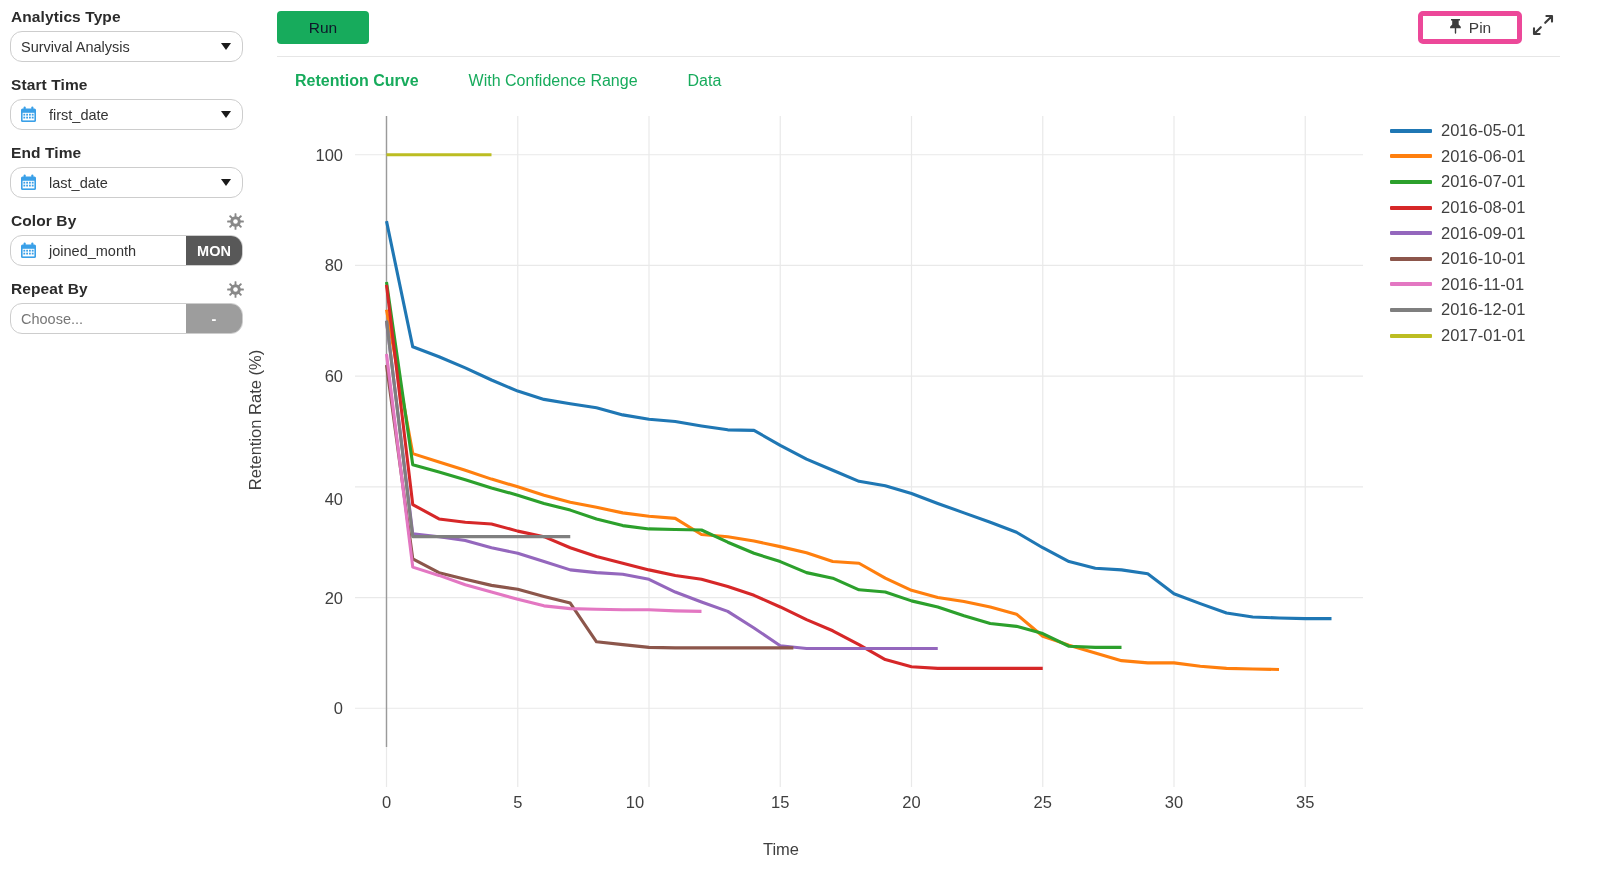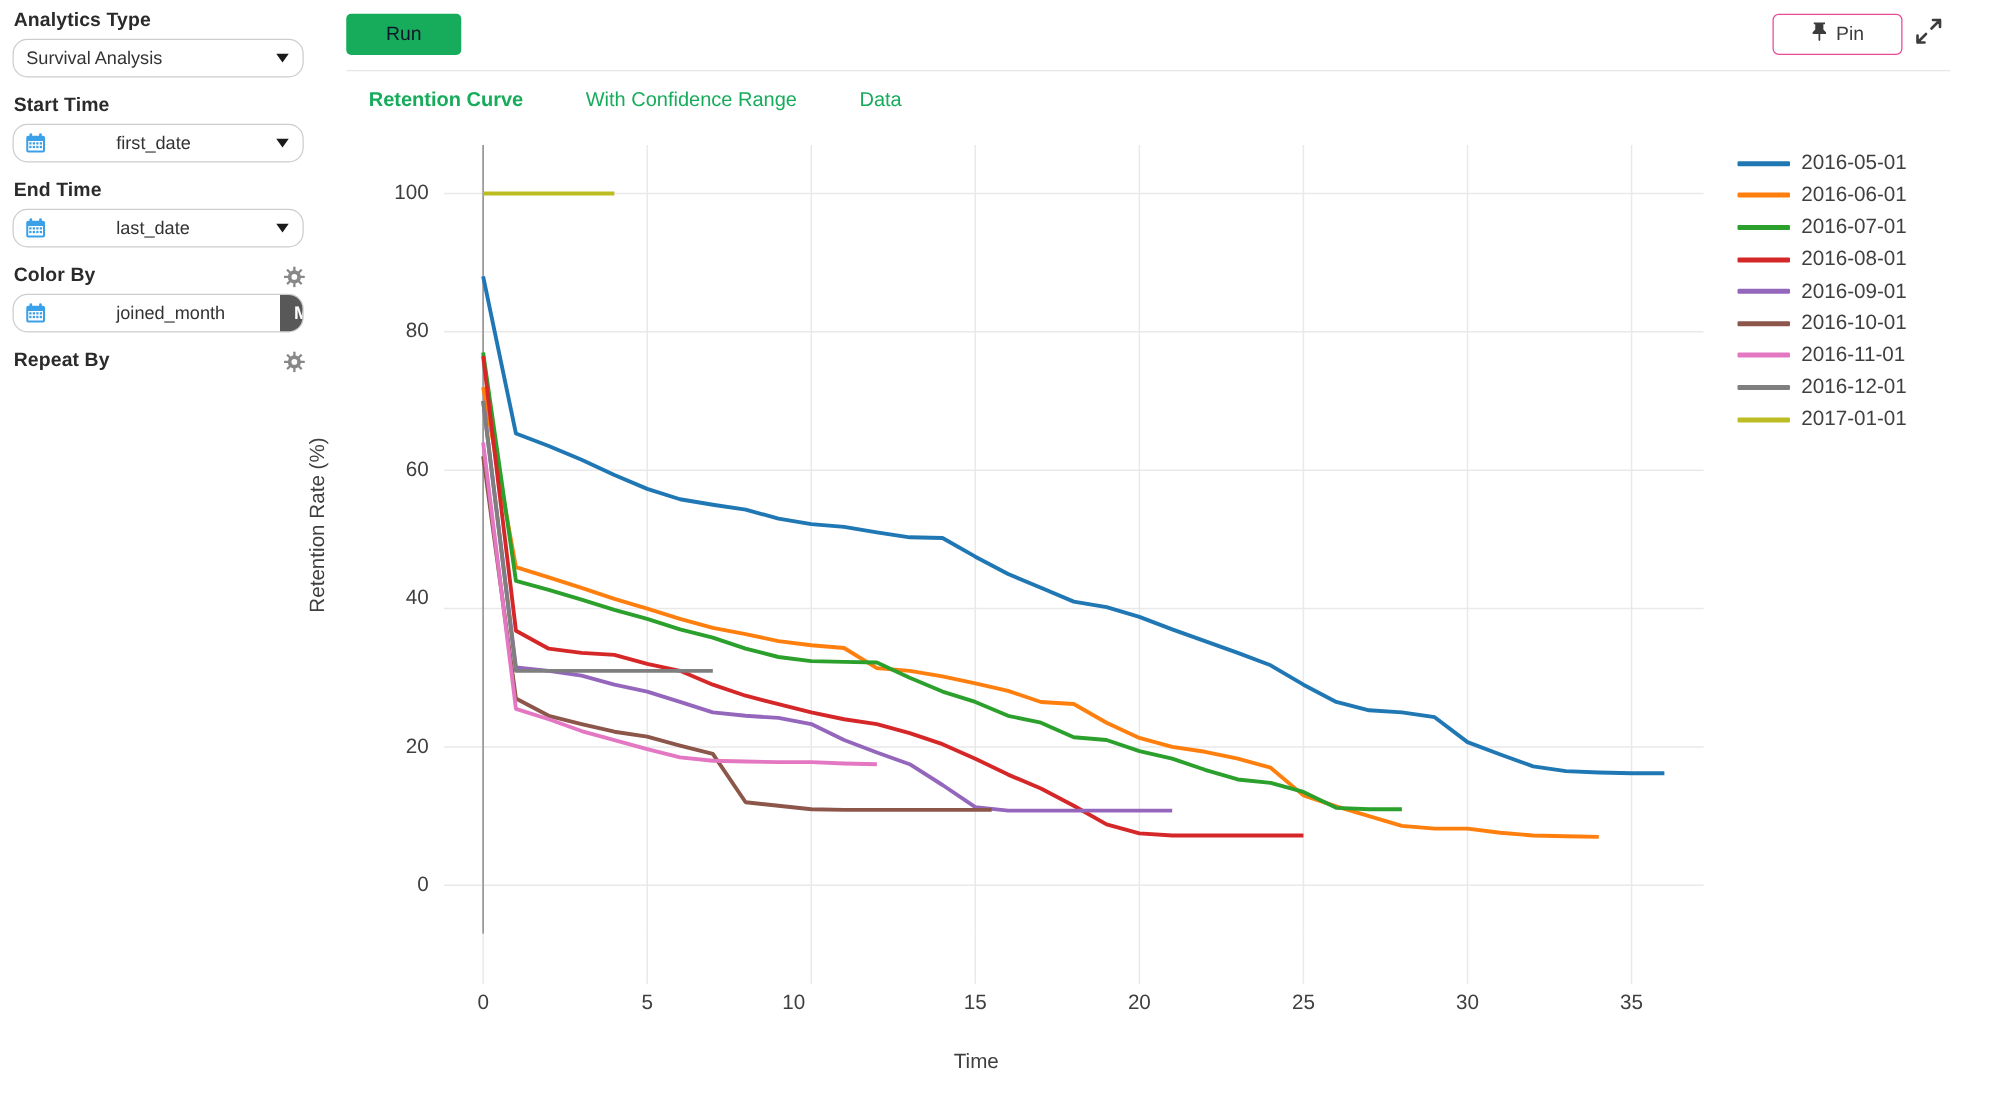--- a/index.html
+++ b/index.html
@@ -25,21 +25,21 @@
     margin: 0 0 5px 1px; letter-spacing: 0.1px;
     display: flex; align-items: center; justify-content: space-between;
   }
   .field-label .gear { cursor: pointer; }
   .control {
     height: 31px; width: 233px;
     border: 1px solid #cdcdcd; border-radius: 12px;
     background: #fff;
     display: flex; align-items: center;
     font-size: 14.5px; color: #333;
-    position: relative; overflow: hidden; gap: 44px;
+    position: relative; overflow: hidden;
   }
   .control .txt { flex: 1; padding-left: 10px; white-space: nowrap; }
   .control .txt.with-icon { padding-left: 6px; }
   .control .placeholder { color: #767676; }
   .caret-down, .caret-up {
     width: 0; height: 0; margin-right: 11px;
     border-left: 5.5px solid transparent;
     border-right: 5.5px solid transparent;
   }
   .caret-down { border-top: 7px solid #1a1a1a; }
@@ -59,21 +59,21 @@
     position: absolute; left: 277px; top: 11px;
     width: 92px; height: 33px;
     background: #17ab5c; color: #0f172a;
     border: none; border-radius: 4px;
     font-size: 15.5px; font-family: inherit;
     cursor: pointer;
   }
   #pin-button {
     position: absolute; left: 1418px; top: 11px;
     width: 104px; height: 33px;
-    background: #ffffff; border: 1px solid #ec4899; border-radius: 5px;
+    background: #ffffff; border: 5px solid #ec4899; border-radius: 5px;
     display: flex; align-items: center; justify-content: center; gap: 7px;
     font-size: 15.5px; color: #3c3c3c; cursor: pointer;
   }
   #expand-button {
     position: absolute; left: 1530px; top: 12px;
     width: 26px; height: 26px; cursor: pointer;
     display: flex; align-items: center; justify-content: center;
   }
   #topbar-divider {
     position: absolute; left: 277px; top: 56px;
@@ -237,20 +237,24 @@
             <rect x="8.9" y="0.2" width="2.2" height="5.2" rx="0.6" transform="rotate(90 10 10)"></rect>
             <rect x="8.9" y="0.2" width="2.2" height="5.2" rx="0.6" transform="rotate(135 10 10)"></rect>
             <rect x="8.9" y="0.2" width="2.2" height="5.2" rx="0.6" transform="rotate(180 10 10)"></rect>
             <rect x="8.9" y="0.2" width="2.2" height="5.2" rx="0.6" transform="rotate(225 10 10)"></rect>
             <rect x="8.9" y="0.2" width="2.2" height="5.2" rx="0.6" transform="rotate(270 10 10)"></rect>
             <rect x="8.9" y="0.2" width="2.2" height="5.2" rx="0.6" transform="rotate(315 10 10)"></rect>
             <circle cx="10" cy="10" r="6.2"></circle>
           </g>
           <circle cx="10" cy="10" r="2.7" fill="#ffffff"></circle>
         </svg>
+      </div>
+      <div class="control">
+        <span class="txt placeholder">Choose...</span>
+        <span class="suffix grey">-</span>
       </div>
     </div>
   </div>
 
 <button id="run-button">Run</button>
 
 <div id="pin-button">
   <span>
     <svg width="13" height="16" viewBox="0 0 13 16">
       <path d="M2 1h9v1.4H9.7v4.1l2.1 2.3v1.4H7.2V15l-.7 1-.7-1v-4.8H1.1V8.8l2.1-2.3V2.4H2z" fill="#3c3c3c"></path>
@@ -305,21 +309,21 @@
         <line x1="162.74999999999997" y1="631" x2="162.74999999999997" y2="671" stroke="#e9e9e9" stroke-width="1.2"></line>
         <line x1="293.99999999999994" y1="631" x2="293.99999999999994" y2="671" stroke="#e9e9e9" stroke-width="1.2"></line>
         <line x1="425.24999999999994" y1="631" x2="425.24999999999994" y2="671" stroke="#e9e9e9" stroke-width="1.2"></line>
         <line x1="556.4999999999999" y1="631" x2="556.4999999999999" y2="671" stroke="#e9e9e9" stroke-width="1.2"></line>
         <line x1="687.7499999999999" y1="631" x2="687.7499999999999" y2="671" stroke="#e9e9e9" stroke-width="1.2"></line>
         <line x1="818.9999999999999" y1="631" x2="818.9999999999999" y2="671" stroke="#e9e9e9" stroke-width="1.2"></line>
         <line x1="950.2499999999999" y1="631" x2="950.2499999999999" y2="671" stroke="#e9e9e9" stroke-width="1.2"></line>
       </svg>
   <div class="ytick-label" style="top: 592.254px; right: 1020px;">0</div>
       <div class="ytick-label" style="top: 481.553px; right: 1020px;">20</div>
-      <div class="ytick-label" style="top: 363px; right: 1020px;">40</div>
+      <div class="ytick-label" style="top: 383px; right: 1020px;">40</div>
       <div class="ytick-label" style="top: 260.149px; right: 1020px;">60</div>
       <div class="ytick-label" style="top: 149.447px; right: 1020px;">80</div>
       <div class="ytick-label" style="top: 38.7456px; right: 1020px;">100</div>
       <div class="xtick-label" style="left: 31.5px; top: 677px;">0</div>
       <div class="xtick-label" style="left: 162.75px; top: 677px;">5</div>
       <div class="xtick-label" style="left: 280px; top: 677px;">10</div>
       <div class="xtick-label" style="left: 425.25px; top: 677px;">15</div>
       <div class="xtick-label" style="left: 556.5px; top: 677px;">20</div>
       <div class="xtick-label" style="left: 687.75px; top: 677px;">25</div>
       <div class="xtick-label" style="left: 819px; top: 677px;">30</div>

